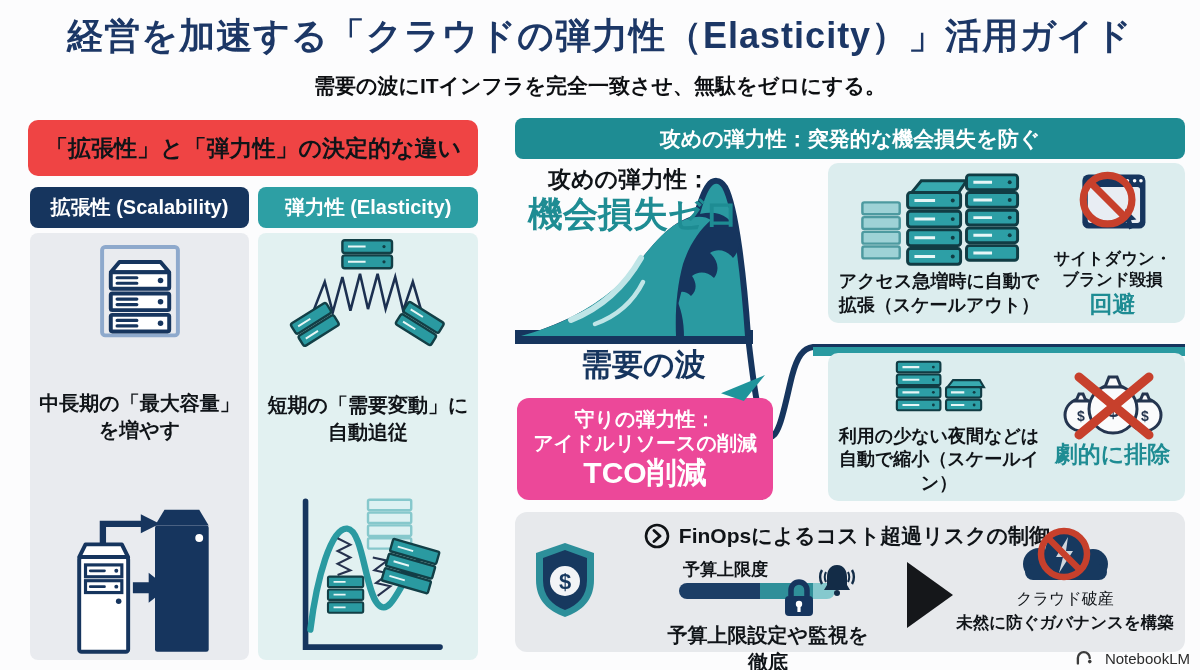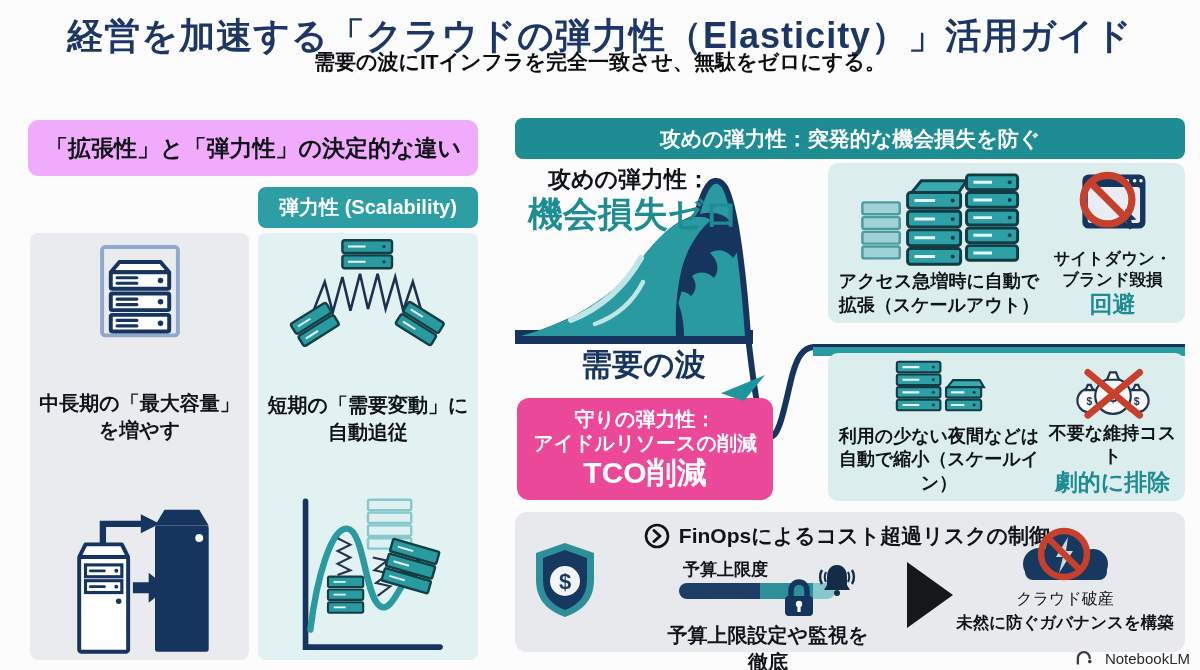--- a/index.html
+++ b/index.html
@@ -4,24 +4,24 @@
 <style>
   * { margin:0; padding:0; box-sizing:border-box; }
   html,body { background:#ffffff; }
   body { font-family:"Liberation Sans","DejaVu Sans",sans-serif; color:#101418; }
   .canvas { position:relative; width:1200px; height:670px; background:#fcfcfd; overflow:hidden; }
   .abs { position:absolute; }
 
   
   .title { top:12px; left:0; width:1200px; text-align:center; font-size:36px; font-weight:800;
            color:#1c3766; letter-spacing:1px; }
-  .subtitle { top:48px; left:0; width:1200px; text-align:center; font-size:21px; font-weight:700; color:#0d0f12; }
+  .subtitle { top:72px; left:0; width:1200px; text-align:center; font-size:21px; font-weight:700; color:#0d0f12; }
 
   
-  .cmp-heading { left:28px; top:120px; width:450px; height:56px; background:#f0abfc; border-radius:10px;
+  .cmp-heading { left:28px; top:120px; width:450px; height:56px; background:#ef4444; border-radius:10px;
                  display:flex; align-items:center; justify-content:center; font-size:23px; font-weight:700; }
   .col-head { top:187px; height:41px; border-radius:8px; color:#fff; font-size:20px; font-weight:700;
               display:flex; align-items:center; justify-content:center; }
   .col-head.scal { left:30px; width:219px; background:#16355e; }
   .col-head.elas { left:258px; width:220px; background:#2d9fa4; }
   .col-body { top:233px; height:427px; border-radius:8px; display:flex; flex-direction:column; align-items:center;gap:39px; }
   .col-body.scal { left:30px; width:219px; background:#e9ebef; }
   .col-body.elas { left:258px; width:220px; background:#e2f1f1; }
   .col-caption { text-align:center; font-size:20px; font-weight:700; line-height:1.35; }
 
@@ -72,21 +72,22 @@
 </head>
 <body>
 
 <div class="canvas">
 
   <div class="abs title">経営を加速する「クラウドの弾力性（Elasticity）」活用ガイド</div>
   <div class="abs subtitle">需要の波にITインフラを完全一致させ、無駄をゼロにする。</div>
 
   <div class="abs cmp-heading">「拡張性」と「弾力性」の決定的な違い</div>
 
-  <div class="abs col-head elas">弾力性 (Scalability)</div>
+  <div class="abs col-head scal">拡張性 (Scalability)</div>
+  <div class="abs col-head elas">弾力性 (Elasticity)</div>
 
   <div class="abs col-body scal">
     <svg width="112" height="122" viewBox="0 0 112 122" style="margin-top:10px">
       <rect x="8" y="5" width="96" height="112" rx="4" fill="none" stroke="#8ea9cc" stroke-width="5"></rect>
       <path d="M30 24 H82 L93 37 H19 Z" fill="#fff" stroke="#16355e" stroke-width="5" stroke-linejoin="round"></path>
       <g stroke="#16355e" stroke-width="5" fill="#fff">
         <rect x="19" y="37" width="74" height="21" rx="2"></rect>
           <rect x="19" y="64" width="74" height="21" rx="2"></rect>
           <rect x="19" y="91" width="74" height="21" rx="2"></rect>
       </g>
@@ -292,21 +293,20 @@
             <path d="M15 42 H25 L22 35 H18 Z"></path>
               <path d="M79 42 H89 L86 35 H82 Z"></path>
             <circle cx="52" cy="50" r="24"></circle>
               <path d="M44 28 H60 L56 18 H48 Z"></path>
           </g>
           <text x="52" y="58" text-anchor="middle" font-size="22" font-weight="bold" fill="#24354f">$</text>
           <text x="20" y="62" text-anchor="middle" font-size="14" font-weight="bold" fill="#24354f">$</text>
           <text x="84" y="62" text-anchor="middle" font-size="14" font-weight="bold" fill="#24354f">$</text>
           <path d="M18 18 L88 76 M88 18 L18 76" stroke="#c7402c" stroke-width="9" stroke-linecap="round"></path>
         </svg>
-        <div class="card-text" style="margin-top:2px">不要な維持コスト</div>
         <div class="hl-teal">劇的に排除</div>
       </div>
     </div>
 
     <div class="abs bubble">
       <div class="abs bubble-tail"></div>
       <div class="b1">守りの弾力性：</div>
       <div class="b2">アイドルリソースの削減</div>
       <div class="b3">TCO削減</div>
     </div>

